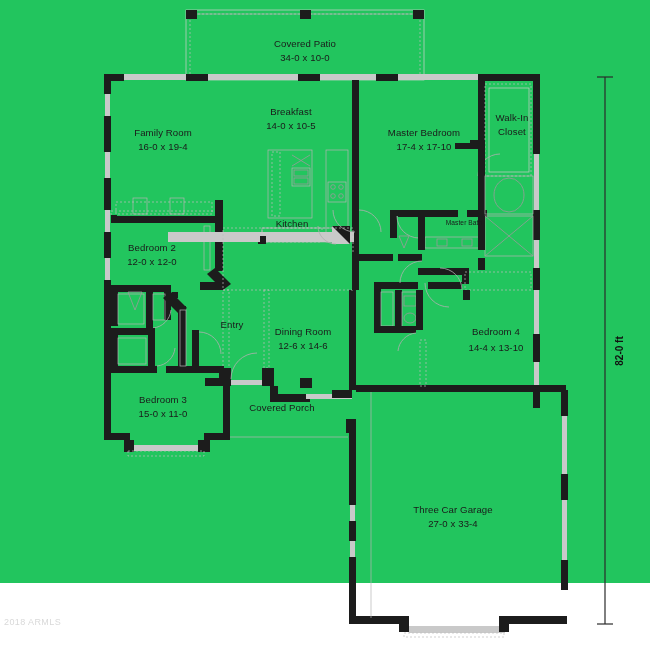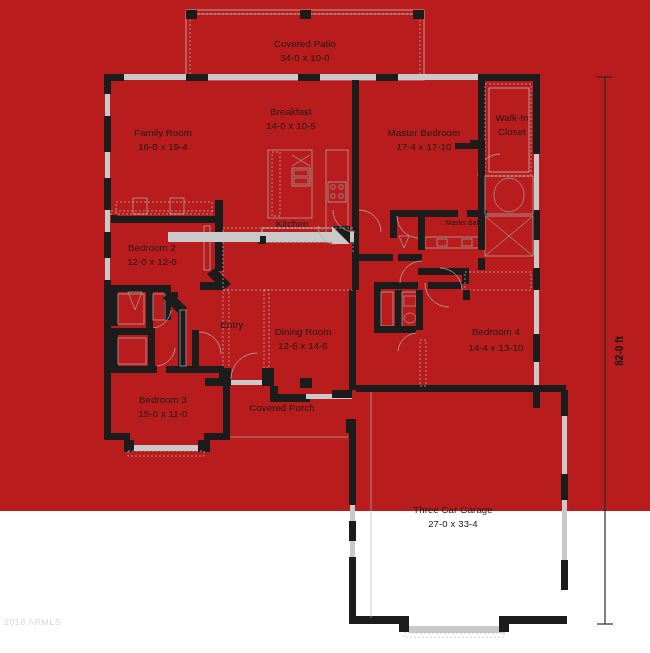--- a/index.html
+++ b/index.html
@@ -1,18 +1,18 @@
 <!DOCTYPE html>
 <html><head>
 <meta charset="utf-8">
 <style>
   html,body{margin:0;padding:0;background:#ffffff;}
   body{width:650px;height:653px;overflow:hidden;
        font-family:"Liberation Sans","DejaVu Sans",sans-serif;}
-  #plan-root{position:relative;width:650px;height:511px;background:#b91c1c;text-align:right;}
+  #plan-root{position:relative;width:650px;height:583px;background:#22c55e;text-align:right;}
   svg#floorplan{position:absolute;left:0;top:0;width:650px;height:653px;display:block;}
   .rm-label{font-family:"Liberation Sans","DejaVu Sans",sans-serif;
             font-size:9.6px;fill:#1a1a1a;text-anchor:middle;
             dominant-baseline:middle;letter-spacing:0.1px;}
   .rm-label.tiny{font-size:6.6px;}
   .dim-label{font-family:"Liberation Sans","DejaVu Sans",sans-serif;
              font-size:10px;font-weight:bold;fill:#111;text-anchor:middle;}
   .watermark{font-family:"Liberation Sans","DejaVu Sans",sans-serif;
              font-size:9px;fill:#d9d9d9;letter-spacing:0.4px;}
   .wall{fill:#1c1c1c;}

